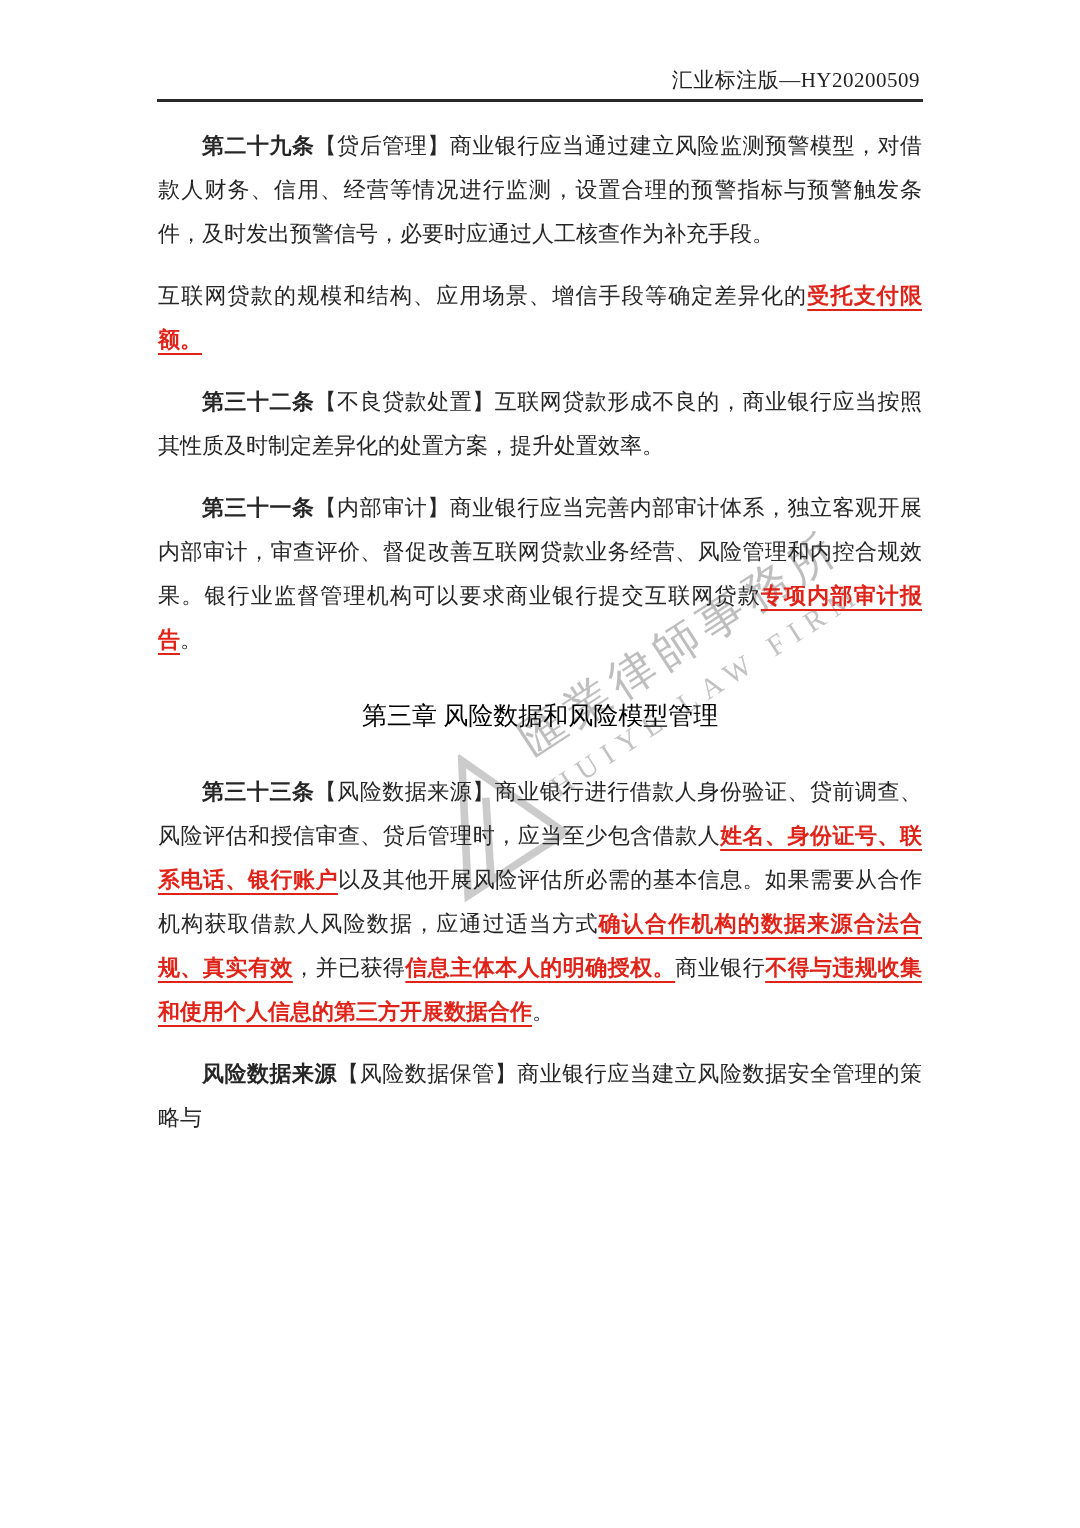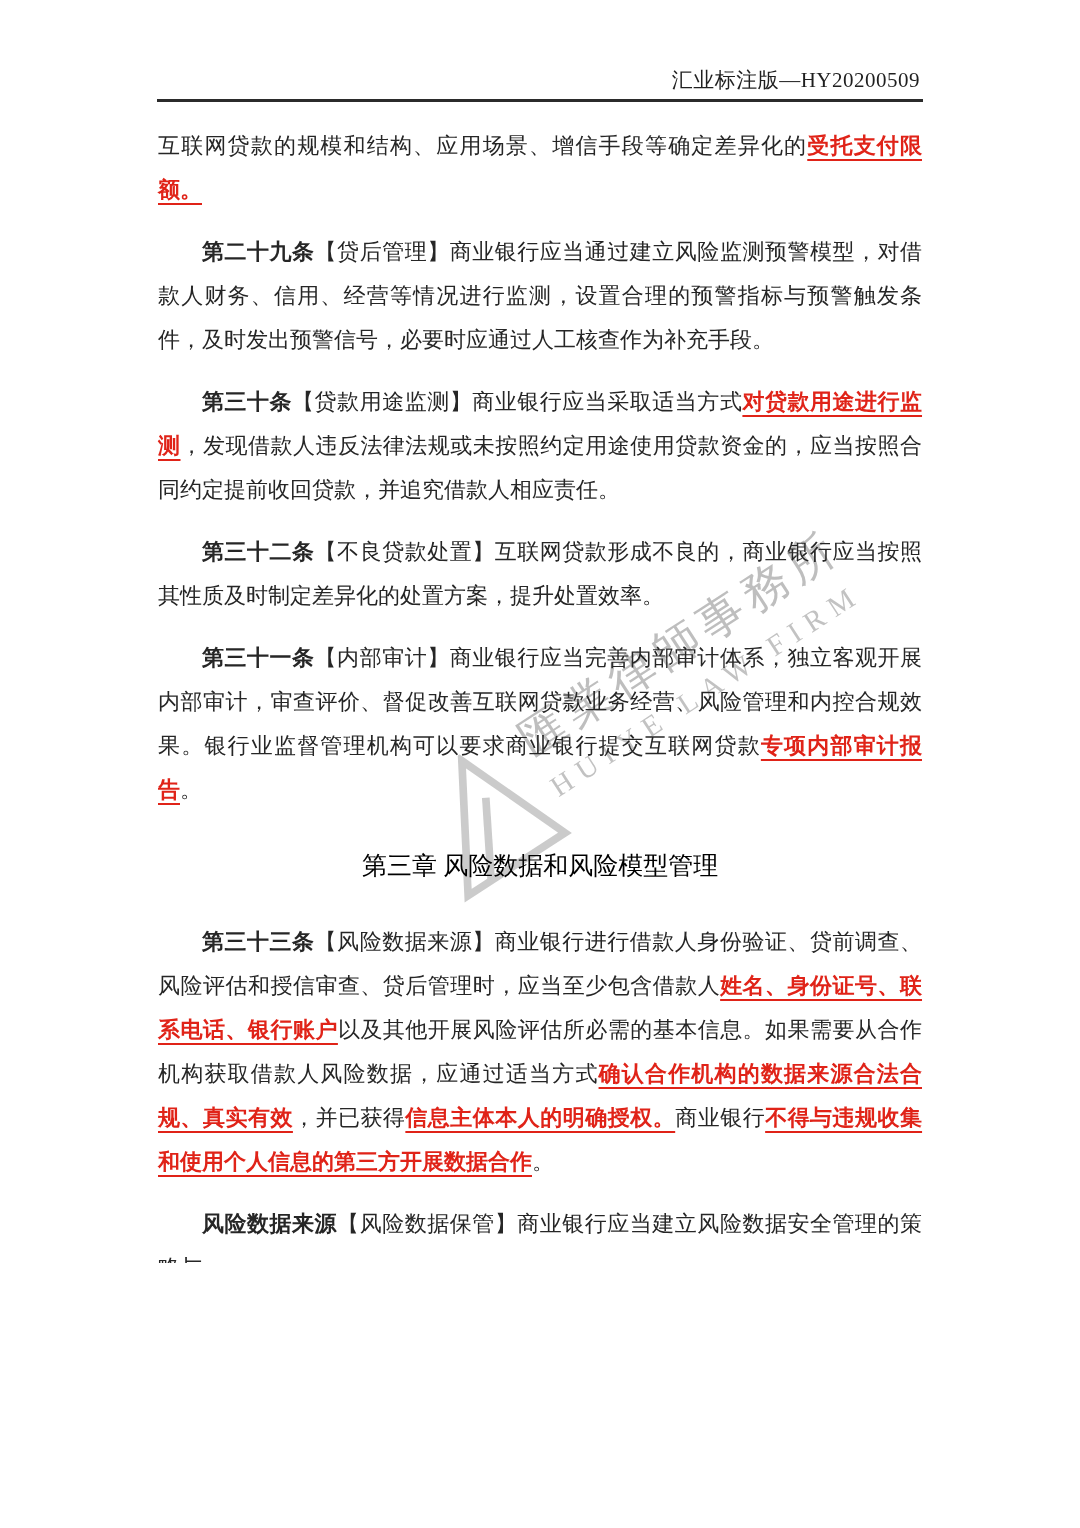--- a/index.html
+++ b/index.html
@@ -131,23 +131,22 @@
       <path d="M8 112 L70 6 L113 112 Z" fill="none" stroke="#c3c3c3" stroke-width="7"></path>
       <path d="M33 112 L70 46" fill="none" stroke="#c3c3c3" stroke-width="7"></path>
     </svg>
     <div class="wm-textcol">
       <div class="wm-cn">匯業律師事務所</div>
       <div class="wm-en">HUIYE LAW FIRM</div>
     </div>
   </div>
 
   <div class="doc-body" id="doc-body">
+      <p class="para indent"><span class="seg-bold">第二十九条</span><span class="seg-normal">【贷后管理】商业银行应当通过建立风险监测预警模型，对借款人财务、信用、经营等情况进行监测，设置合理的预警指标与预警触发条件，及时发出预警信号，必要时应通过人工核查作为补充手段。</span></p>
       <p class="para"><span class="seg-normal">互联网贷款的规模和结构、应用场景、增信手段等确定差异化的</span><span class="seg-red">受托支付限额。</span></p>
-      <p class="para indent"><span class="seg-bold">第二十九条</span><span class="seg-normal">【贷后管理】商业银行应当通过建立风险监测预警模型，对借款人财务、信用、经营等情况进行监测，设置合理的预警指标与预警触发条件，及时发出预警信号，必要时应通过人工核查作为补充手段。</span></p>
-      <p class="para indent"><span class="seg-bold">第三十条</span><span class="seg-normal">【贷款用途监测】商业银行应当采取适当方式</span><span class="seg-red">对贷款用途进行监测</span><span class="seg-normal">，发现借款人违反法律法规或未按照约定用途使用贷款资金的，应当按照合同约定提前收回贷款，并追究借款人相应责任。</span></p>
       <p class="para indent"><span class="seg-bold">第三十二条</span><span class="seg-normal">【不良贷款处置】互联网贷款形成不良的，商业银行应当按照其性质及时制定差异化的处置方案，提升处置效率。</span></p>
       <p class="para indent"><span class="seg-bold">第三十一条</span><span class="seg-normal">【内部审计】商业银行应当完善内部审计体系，独立客观开展内部审计，审查评价、督促改善互联网贷款业务经营、风险管理和内控合规效果。银行业监督管理机构可以要求商业银行提交互联网贷款</span><span class="seg-red">专项内部审计报告</span><span class="seg-normal">。</span></p>
       <p class="chapter-heading"><span class="seg-normal">第三章 风险数据和风险模型管理</span></p>
       <p class="para indent"><span class="seg-bold">第三十三条</span><span class="seg-normal">【风险数据来源】商业银行进行借款人身份验证、贷前调查、风险评估和授信审查、贷后管理时，应当至少包含借款人</span><span class="seg-red">姓名、身份证号、联系电话、银行账户</span><span class="seg-normal">以及其他开展风险评估所必需的基本信息。如果需要从合作机构获取借款人风险数据，应通过适当方式</span><span class="seg-red">确认合作机构的数据来源合法合规、真实有效</span><span class="seg-normal">，并已获得</span><span class="seg-red">信息主体本人的明确授权。</span><span class="seg-normal">商业银行</span><span class="seg-red">不得与违规收集和使用个人信息的第三方开展数据合作</span><span class="seg-normal">。</span></p>
       <p class="para indent"><span class="seg-bold">风险数据来源</span><span class="seg-normal">【风险数据保管】商业银行应当建立风险数据安全管理的策略与</span></p>
     </div>
 
   <div class="footer-rule"></div>
   <div class="footer-website">WWW.HUIYELAW.COM</div>
   <div class="footer-page">7</div>

